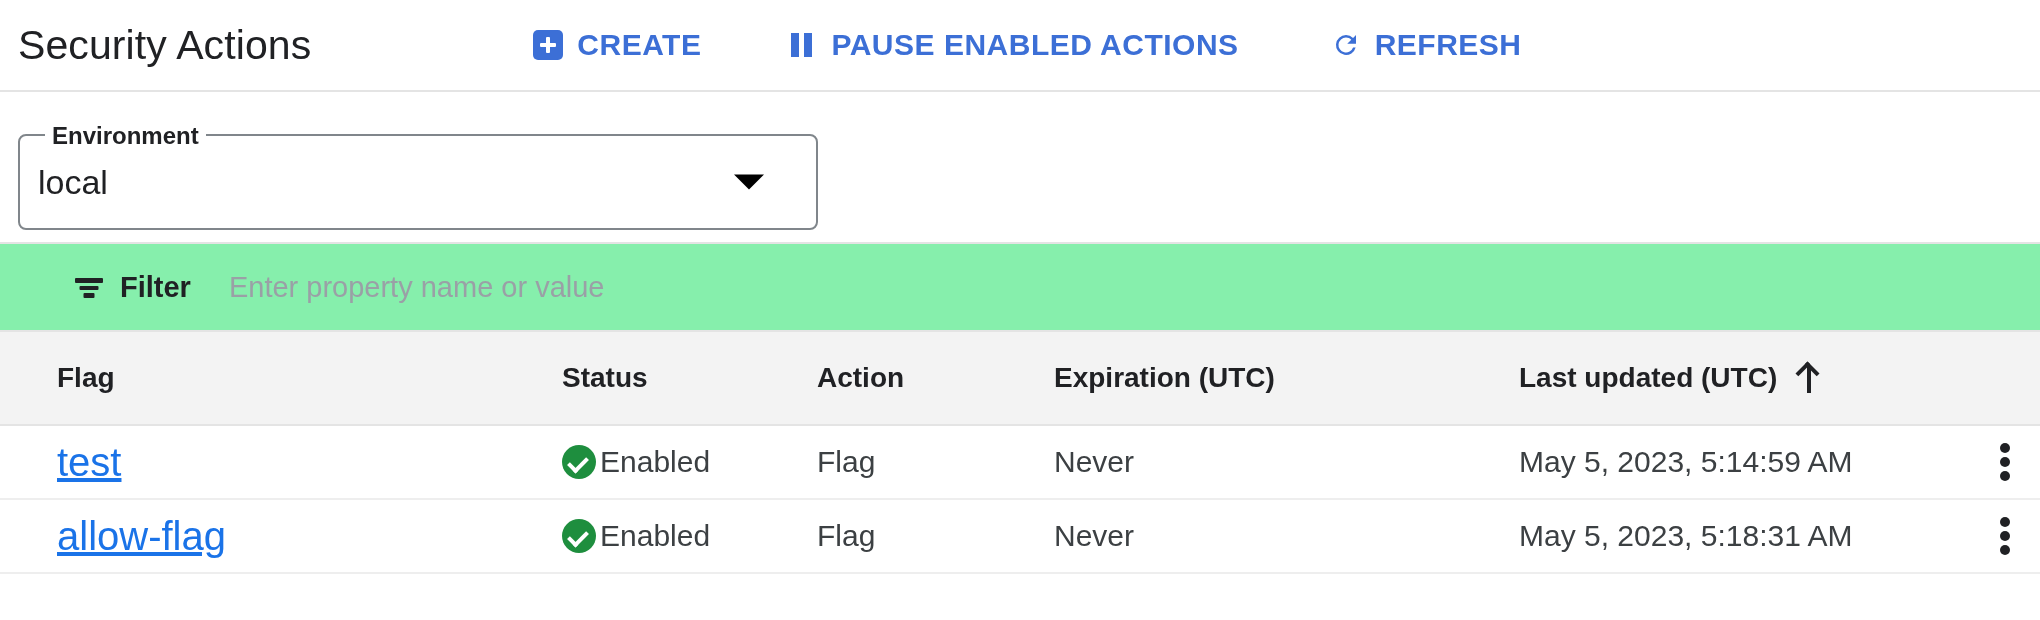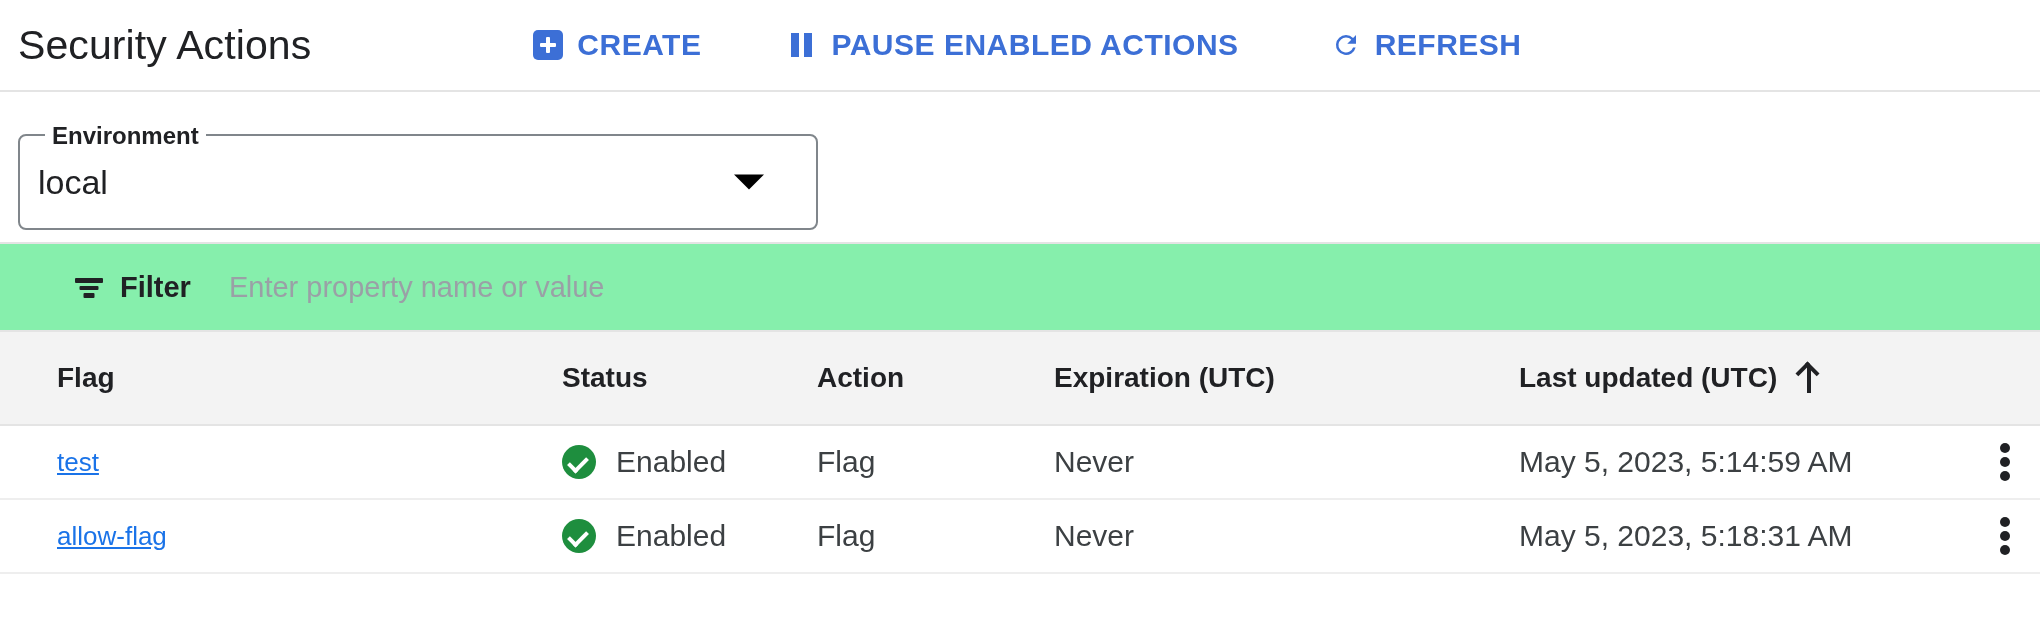--- a/index.html
+++ b/index.html
@@ -237,23 +237,23 @@
     font-size: 30px;
     color: #3c4043;
     border-bottom: 2px solid #eeeeee;
     white-space: nowrap;
   }
   .cell { display: flex; align-items: center; }
   .name-link {
     color: #1a73e8;
     text-decoration: underline;
     cursor: pointer;
-    font-size: 26px;
-  }
-  .status-cell { display: flex; align-items: center; gap: 20px; }
+    font-size: 40px;
+  }
+  .status-cell { display: flex; align-items: center; gap: 4px; }
   .icon-check {
     width: 34px; height: 34px;
     border-radius: 50%;
     background: #1e8e3e;
     position: relative;
     flex: none;
   }
   .icon-check::after {
     content: "";
     position: absolute;

